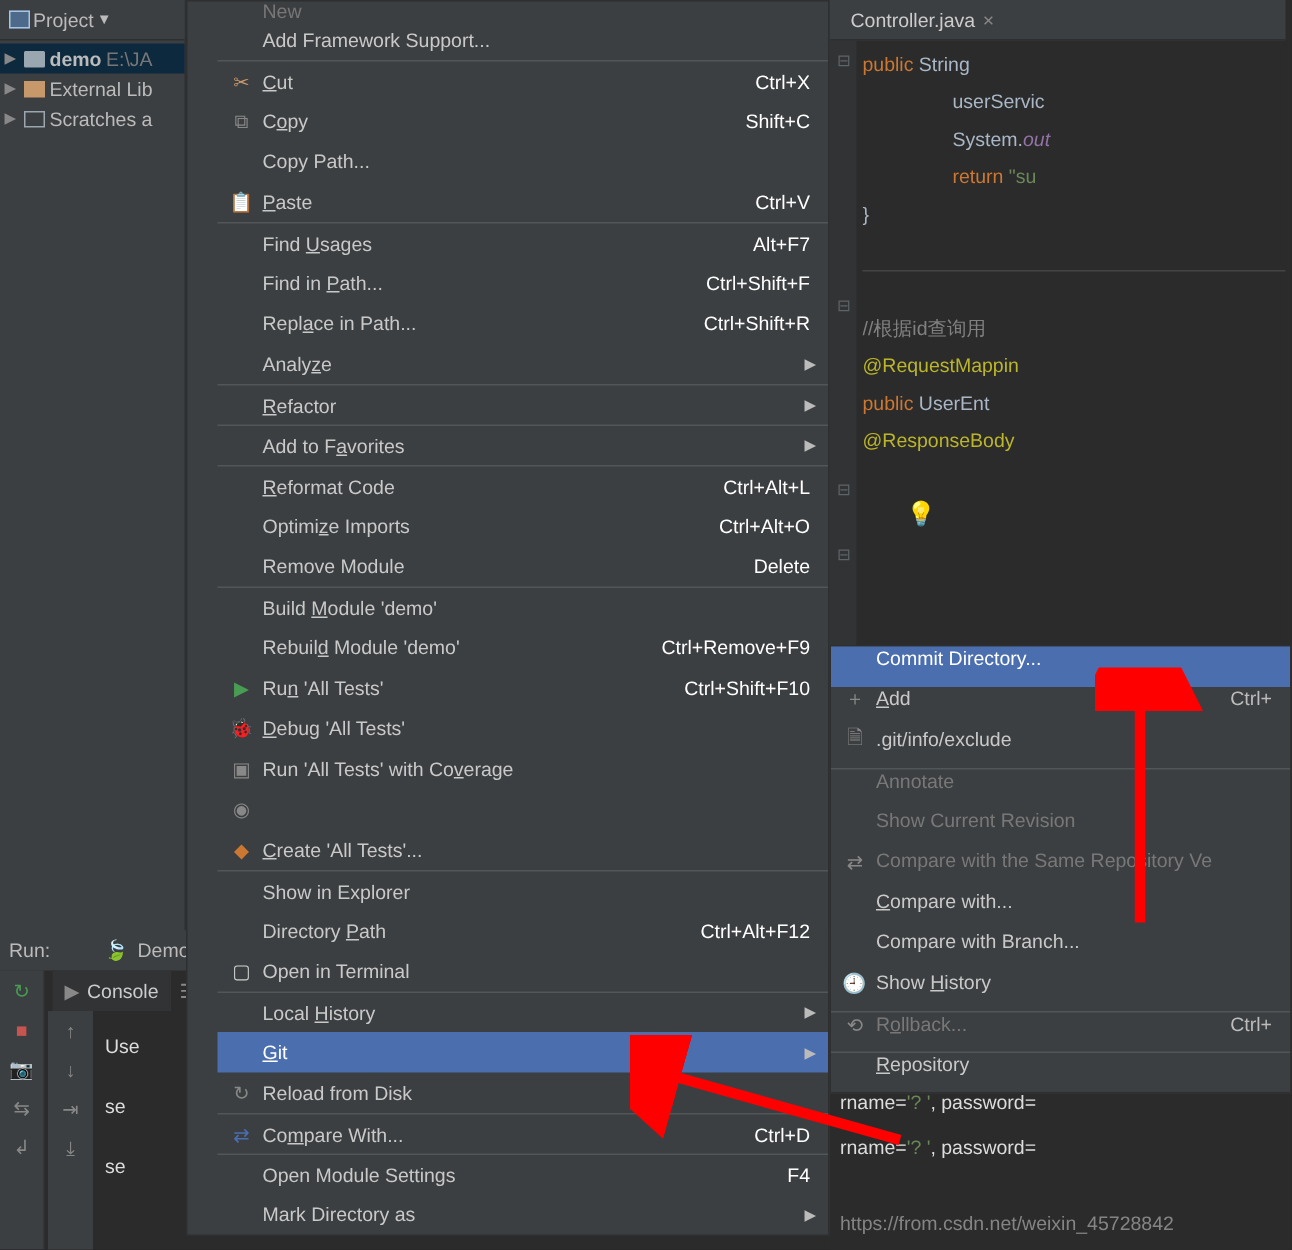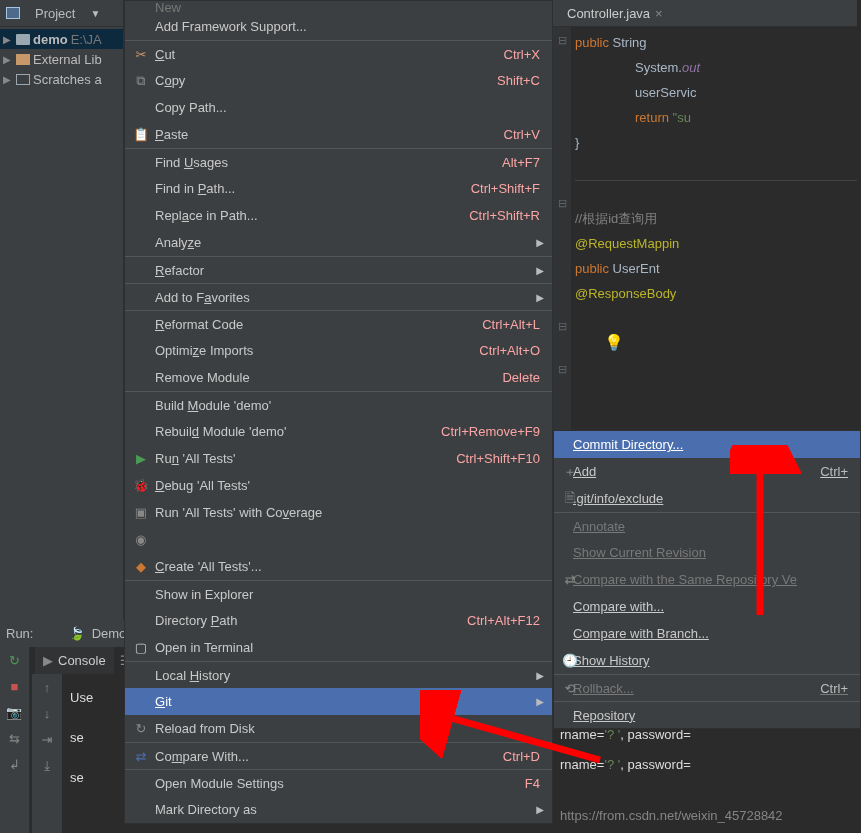--- a/index.html
+++ b/index.html
@@ -1,20 +1,20 @@
 <!DOCTYPE html>
 <html><head>
 <meta charset="utf-8">
 <style>
 * { margin: 0; padding: 0; box-sizing: border-box; font-family: "Segoe UI", Arial, sans-serif; font-size: 13px; }
 body { background: #2b2b2b; color: #bbbbbb; width: 861px; height: 833px; overflow: hidden; position: relative; }
 
 
 .project-panel { position: absolute; left: 0; top: 0; width: 124px; height: 620px; background: #3c3f41; border-right: 1px solid #2d2f30; }
-.project-header { height: 27px; background: #3c3f41; display: flex; align-items: center; padding-left: 6px; gap: 15px; border-bottom: 1px solid #2d2f30; }
+.project-header { height: 27px; background: #3c3f41; display: flex; align-items: center; padding-left: 6px; gap: 2px; border-bottom: 1px solid #2d2f30; }
 .proj-icon { width: 14px; height: 12px; border: 1px solid #a8c5e6; background: #4d6a8a; }
 .project-tree { padding-top: 2px; }
 .tree-row { height: 20px; display: flex; align-items: center; padding-left: 3px; gap: 3px; white-space: nowrap; overflow: hidden; }
 .tree-row.sel { background: #0d293e; }
 .tri { color: #888; font-size: 10px; width: 10px; display: inline-block; }
 .folder-icon { width: 14px; height: 11px; background: #9aa7b0; border-radius: 1px; display: inline-block; }
 .lib-icon { width: 14px; height: 11px; background: #c7986a; display: inline-block; }
 .scratch-icon { width: 14px; height: 11px; border: 1px solid #9aa7b0; display: inline-block; }
 
 
@@ -28,42 +28,42 @@
 .code-lines div { white-space: pre; overflow: hidden; }
 .kw { color: #cc7832; }
 .str { color: #6a8759; }
 .ann { color: #bbb529; }
 .cmt { color: #808080; }
 .ins { color: #9373a5; font-style: italic; }
 .bulb { position: absolute; left: 604px; top: 333px; color: #ffc66d; font-size: 16px; }
 
 
 .ctx-menu { position: absolute; left: 124px; top: 0; width: 429px; background: #3c3f41; border: 1px solid #2d2f30; z-index: 10; }
-.menu-item { height: 27px; display: flex; align-items: center; padding-left: 30px; padding-right: 12px; position: relative; color: #c9c9c9; }
+.menu-item { height: 27px; display: flex; align-items: center; padding-left: 30px; padding-right: 12px; position: relative; color: #c9c9c9; margin-left: 20px; }
 .menu-item.sel { background: #4b6eaf; color: #fff; }
 .menu-item.sep-before { border-top: 1px solid #515658; }
-.menu-item .shortcut { margin-left: auto; color: #fca5a5; }
+.menu-item .shortcut { margin-left: auto; color: #ffffff; }
 .menu-item .submenu-arrow { position: absolute; right: 8px; color: #bbb; font-size: 10px; }
 .menu-icon { position: absolute; left: 8px; width: 16px; height: 16px; display: flex; align-items: center; justify-content: center; }
 .cut-icon { color: #c7986a; }
 .copy-icon { color: #888; }
 .paste-icon { color: #888; }
 .run-icon { color: #499c54; }
 .bug-icon { color: #499c54; }
 .cov-icon { color: #888; }
 .jfr-icon { color: #888; }
 .orange-icon { color: #cc7832; }
 .reload-icon { color: #888; }
 .diff-icon { color: #4b6eaf; }
 
 u { text-decoration: underline; }
 
 
 .sub-menu { position: absolute; left: 553px; top: 430px; width: 308px; background: #3c3f41; border: 1px solid #2d2f30; z-index: 11; }
-.sub-item { height: 27px; display: flex; align-items: center; padding-left: 19px; padding-right: 12px; color: #c9c9c9; position: relative; text-decoration: underline; }
+.sub-item { height: 27px; display: flex; align-items: flex-start; padding-left: 30px; padding-right: 12px; color: #c9c9c9; position: relative; }
 .sub-item.sel { background: #4b6eaf; color: #fff; }
 .sub-item.dis { color: #787878; }
 .sub-item.sep-before { border-top: 1px solid #515658; }
 .sub-item .shortcut { margin-left: auto; color: #bcbcbc; }
 .sub-icon { position: absolute; left: 8px; width: 16px; height: 16px; display: flex; align-items: center; justify-content: center; color: #888; }
 
 
 .run-panel { position: absolute; left: 0; top: 620px; width: 553px; height: 213px; background: #2b2b2b; }
 .run-header { height: 27px; background: #3c3f41; display: flex; align-items: center; padding-left: 6px; gap: 6px; color: #bbb; }
 .run-tabs { position: absolute; left: 35px; top: 27px; height: 27px; display: flex; align-items: center; }
@@ -117,22 +117,22 @@
     </div>
   </div>
   <div class="gutter">
     <div class="gutter-fold">⊟</div>
     <div class="gutter-fold" style="margin-top:150px;">⊟</div>
     <div class="gutter-fold" style="margin-top:110px;">⊟</div>
     <div class="gutter-fold" style="margin-top:30px;">⊟</div>
   </div>
   <div class="code-lines">
     <div><span class="kw">public </span><span>String </span></div>
+    <div style="padding-left:60px;"><span>userServic</span></div>
     <div style="padding-left:60px;"><span>System.</span><span class="ins">out</span></div>
-    <div style="padding-left:60px;"><span>userServic</span></div>
     <div style="padding-left:60px;"><span class="kw">return </span><span class="str">"su</span></div>
     <div><span>}</span></div>
     <div>&nbsp;</div>
     <div style="border-top:1px solid #444;">&nbsp;</div>
     <div><span class="cmt">//</span><span class="cmt">根据id查询用</span></div>
     <div><span class="ann">@RequestMappin</span></div>
     <div><span class="kw">public </span><span>UserEnt</span></div>
     <div><span class="ann">@ResponseBody</span></div>
   </div>
 </div>

